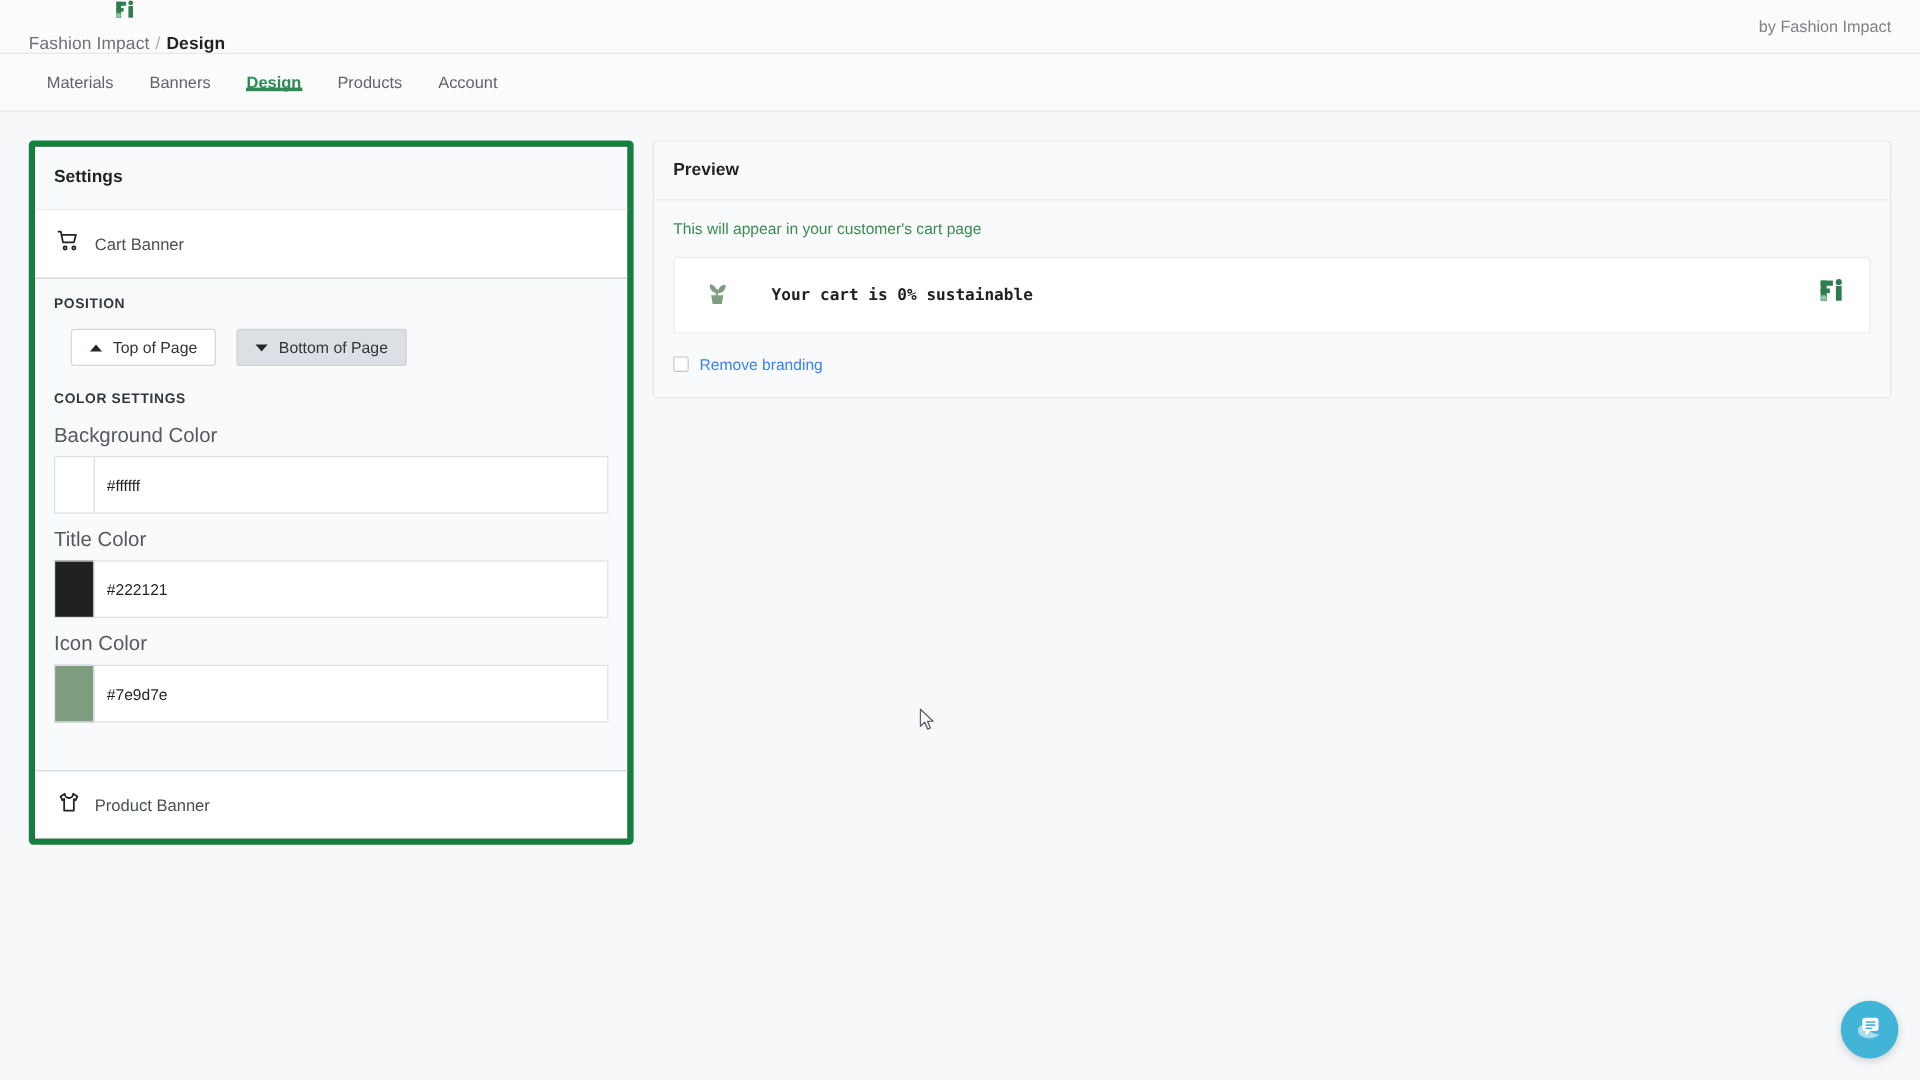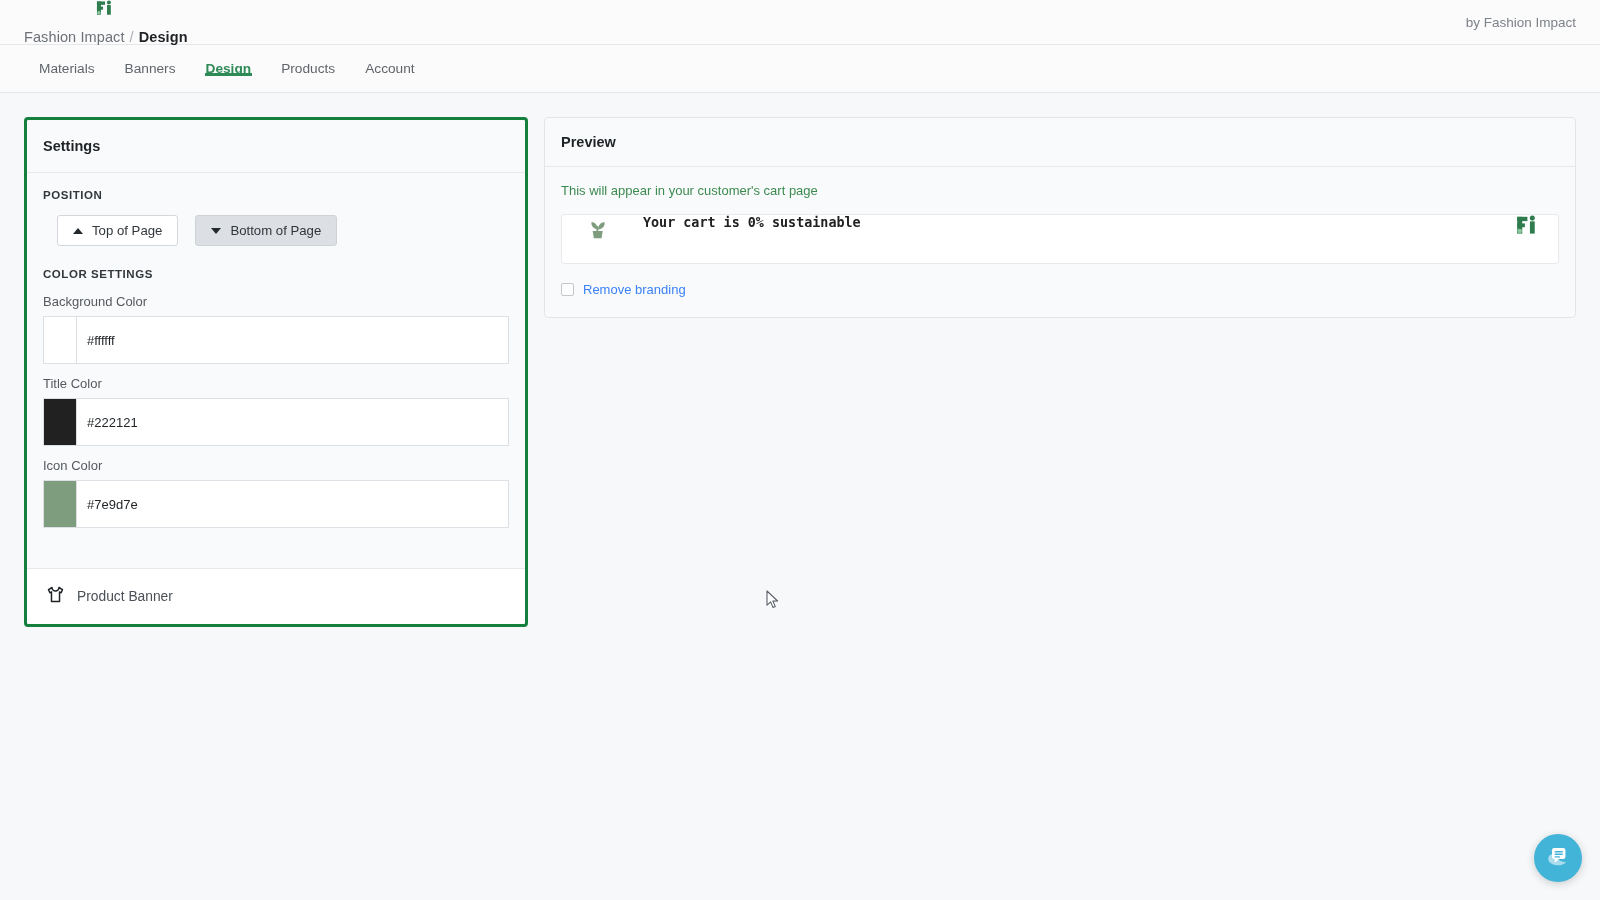--- a/index.html
+++ b/index.html
@@ -52,21 +52,21 @@
     height: 3px; background: #2e8b57;
   }
 
   
   .page { display: flex; padding: 24px; gap: 16px; align-items: flex-start; }
 
   
   .settings-card {
     width: 504px;
     background: #0f172a;
-    border: 3px solid #15803d;
+    border: 5px solid #15803d;
     border-radius: 4px;
     overflow: hidden;
   }
   .settings-head {
     padding: 18px 16px;
     border-bottom: 1px solid #e7e9ec;
     background: #f9fafb;
   }
   .settings-head h2 { font-size: 14.5px; color: #1f2326; font-weight: 700; }
 
@@ -96,21 +96,21 @@
     background: #ffffff;
     font-size: 13.2px; color: #31363b;
     cursor: pointer;
   }
   .pos-btn.selected { background: #dcdfe3; border-color: #cfd3d7; }
   .tri { width: 0; height: 0; border-left: 5px solid transparent; border-right: 5px solid transparent; }
   .tri.up { border-bottom: 6px solid #23282d; }
   .tri.down { border-top: 6px solid #23282d; }
 
   .field { margin-bottom: 12px; }
-  .field-label { font-size: 13px; color: #55595e; margin-bottom: 7px; }
+  .field-label { font-size: 17px; color: #55595e; margin-bottom: 7px; }
   .color-input-wrap {
     display: flex; align-items: stretch;
     height: 48px;
   }
   .swatch {
     width: 33px; flex: 0 0 33px;
     border: 1px solid #dcdfe3;
     border-right: none;
   }
   .color-text {
@@ -159,22 +159,22 @@
     font-family: "Liberation Sans", sans-serif;
   }
 
   .preview-body { padding: 16px 16px 20px 16px; }
   .preview-note { font-size: 13px; color: #3d8b50; margin-bottom: 16px; }
 
   .banner-preview {
     background: #ffffff;
     border: 1px solid #e7e9ec;
     border-radius: 3px;
-    height: 50px;
-    display: flex; align-items: flex-start;
+    height: 64px;
+    display: flex; align-items: center;
     padding: 0 18px 0 22px;
   }
   .banner-plant { flex: 0 0 auto; }
   .banner-title {
     margin-left: 32px;
     font-family: "DejaVu Sans Mono", monospace;
     font-size: 13.4px;
     font-weight: bold;
     color: #222121;
     white-space: nowrap;
@@ -244,20 +244,30 @@
     </div>
 </div>
 
 <div class="page">
 
   <div class="settings-card">
     <div class="settings-head">
       <h2>Settings</h2>
     </div>
 
+    <div class="banner-row top">
+      <span>
+        <svg width="21" height="21" viewBox="0 0 24 24" fill="none" stroke="#1f2326" stroke-width="1.7" stroke-linecap="round" stroke-linejoin="round">
+          <path d="M2 3.5h2.2l2.1 10.2h10.4l1.9-7.2H5.2"></path>
+          <circle cx="8.3" cy="19" r="1.5"></circle>
+          <circle cx="16.6" cy="19" r="1.5"></circle>
+        </svg>
+      </span>
+      <span class="row-label">Cart Banner</span>
+    </div>
 
     <div class="section-body">
       <div class="section-title">POSITION</div>
 
       <div class="pos-group">
         <div class="pos-btn">
           <span class="tri up"></span>
           <span>Top of Page</span>
         </div>
         <div class="pos-btn selected">

